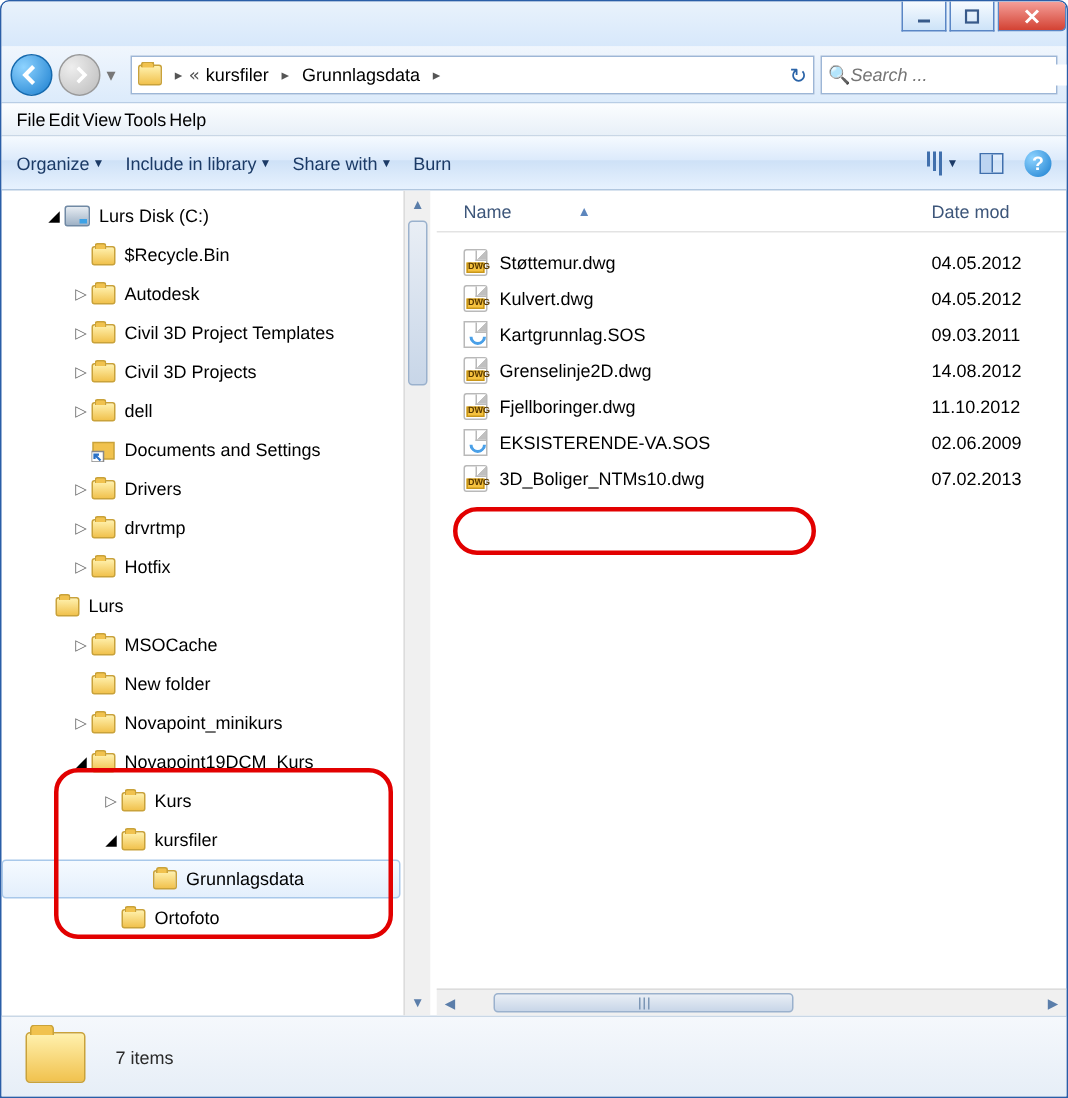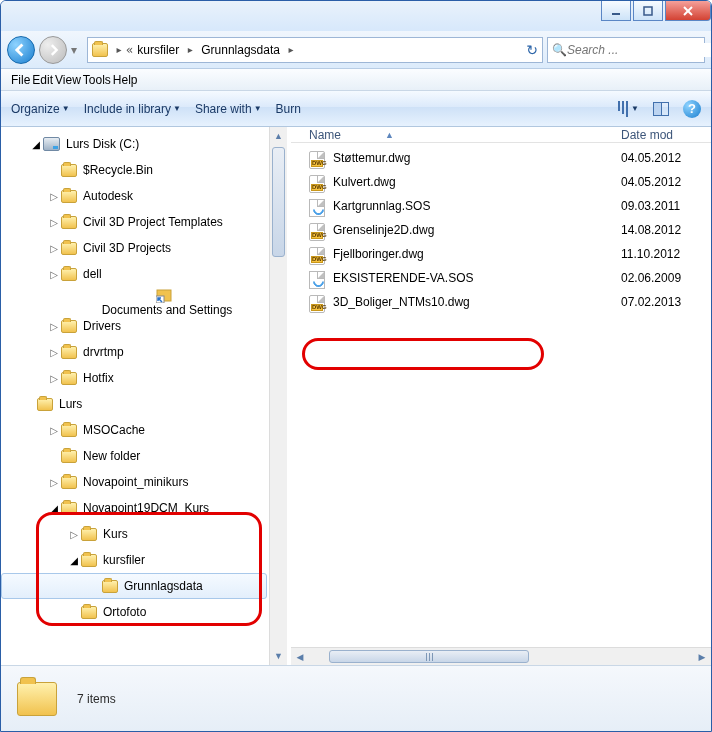--- a/index.html
+++ b/index.html
@@ -57,43 +57,43 @@
   .folder-icon { width:16px; height:13px; background:linear-gradient(#fff1ae,#f1c24e); border:1px solid #c9a23a; border-radius:2px; margin-right:6px; position:relative; flex-shrink:0;}
   .folder-icon::before{content:""; position:absolute; top:-3px; left:1px; width:6px; height:3px; background:#f1c24e; border:1px solid #c9a23a; border-bottom:none; border-radius:2px 2px 0 0;}
   .disk-icon { width:17px; height:14px; background:linear-gradient(#e6ecf2,#9fb2c6); border:1px solid #7089a4; border-radius:2px; margin-right:6px; position:relative;}
   .disk-icon::after{content:""; position:absolute; right:1px; bottom:1px; width:5px; height:3px; background:#3da2e6;}
   .dns-icon { width:16px; height:16px; margin-right:6px; position:relative; display:flex; align-items:center; justify-content:center;}
   .dns-icon svg { width:16px; height:16px;}
   .tree-lbl { color:#000; }
 
   .splitter { width:4px; background:transparent;}
   .files { flex:1; display:flex; flex-direction:column; overflow:hidden;}
-  .hdr { height:16px; display:flex; align-items:center; border-bottom:1px solid #e3e3e3; color:#3d567a; padding-left:18px;}
+  .hdr { height:28px; display:flex; align-items:center; border-bottom:1px solid #e3e3e3; color:#3d567a; padding-left:18px;}
   .hdr-name { flex:1; display:flex; align-items:center; gap:4px;}
   .hdr-date { width:90px; }
   .sort-arrow { color:#5d86bd; font-size:9px; margin-left:40px;}
   .list { padding: 8px 0 0 18px;}
-  .file-row { height:24px; display:flex; }
+  .file-row { height:24px; display:flex; align-items:center;}
   .file-icon { width:16px; height:18px; margin-right:8px; position:relative; flex-shrink:0;}
   .dwg-icon { background:linear-gradient(#fff,#fff); border:1px solid #b9b9b9; border-radius:2px 2px 2px 2px;}
   .dwg-icon::before { content:""; position:absolute; top:0; right:0; width:6px; height:6px; background:linear-gradient(135deg,#fff 48%, #c0c0c0 52%); border-left:1px solid #b9b9b9; border-bottom:1px solid #b9b9b9;}
   .dwg-tag { position:absolute; bottom:1px; left:1px; right:1px; height:7px; background:#f6c23e; border:1px solid #c9971a; font-size:6px; line-height:5px; text-align:center; color:#5a3a00; font-weight:bold;}
   .sos-icon { background:#fff; border:1px solid #b9b9b9;}
   .sos-icon::before { content:""; position:absolute; top:0; right:0; width:6px; height:6px; background:linear-gradient(135deg,#fff 48%, #c0c0c0 52%); border-left:1px solid #b9b9b9; border-bottom:1px solid #b9b9b9;}
   .sos-icon::after { content:""; position:absolute; top:4px; left:3px; width:7px; height:7px; border:2px solid #4aa0e8; border-top-color:transparent; border-left-color:transparent; border-radius:50%; transform:rotate(45deg);}
   .file-name { flex:1; color:#000;}
   .file-date { width:90px; color:#000; text-align:left;}
   .files-hscroll { height:18px; background:#f0f0f0; border-top:1px solid #dcdcdc; margin-top:auto; position:relative; margin-bottom:0;}
   .hs-track { position:absolute; left:18px; right:18px; top:0; bottom:0;}
   .hs-thumb { position:absolute; left:20px; width:200px; top:2px; bottom:2px; background:linear-gradient(#e9eef5,#c8d6e8); border:1px solid #9ab1cd; border-radius:3px; display:flex; align-items:center; justify-content:center; gap:2px;}
   .hs-thumb span{width:1px; height:8px; background:#7d97b6;}
   .hs-arrow { position:absolute; top:0; bottom:0; width:18px; display:flex; align-items:center; justify-content:center; color:#5b7eaa; font-size:9px;}
   .hs-arrow.l{left:0;} .hs-arrow.r{right:0;}
 
-  .status { height:66px; background: linear-gradient(#f5f8fc,#e6eef7); display:flex; align-items:center; padding:0 16px; gap:20px; border-top:1px solid #c9d7e6;}
+  .status { height:54px; background: linear-gradient(#f5f8fc,#e6eef7); display:flex; align-items:center; padding:0 16px; gap:20px; border-top:1px solid #c9d7e6;}
   .status .big-folder { width:40px; height:34px; background:linear-gradient(#fff1ae,#f1c24e); border:1px solid #c9a23a; border-radius:3px; position:relative;}
   .status .big-folder::before{content:""; position:absolute; top:-6px; left:2px; width:14px; height:6px; background:#f1c24e; border:1px solid #c9a23a; border-bottom:none; border-radius:3px 3px 0 0;}
   .status-text { color:#2a2a2a; }
 
   .annot { position:absolute; border:3px solid #e20000; border-radius:16px; pointer-events:none; z-index:50;}
 </style>
 </head>
 <body>
 
 <div class="window">
@@ -214,21 +214,21 @@
           <div class="tree-row" style="padding-left: 46px;">
             <span class="expander">▷</span>
             <span class="folder-icon"></span>
             <span class="tree-lbl">Civil 3D Projects</span>
           </div>
           <div class="tree-row" style="padding-left: 46px;">
             <span class="expander">▷</span>
             <span class="folder-icon"></span>
             <span class="tree-lbl">dell</span>
           </div>
-          <div class="tree-row" style="padding-left: 46px; flex-direction: column;">
+          <div class="tree-row" style="padding-left: 46px;">
             <span class="expander"></span>
             <span class="dns-icon">
               <svg viewBox="0 0 16 16">
                 <rect x="1" y="3" width="14" height="11" fill="#f1c24e" stroke="#c9a23a"></rect>
                 <rect x="0" y="9" width="8" height="7" fill="#fff" stroke="#888"></rect>
                 <path d="M2 14 L2 11 L5 11 M2 11 L6 15" fill="none" stroke="#2a71c7" stroke-width="1.5"></path>
               </svg>
             </span>
             <span class="tree-lbl">Documents and Settings</span>
           </div>

